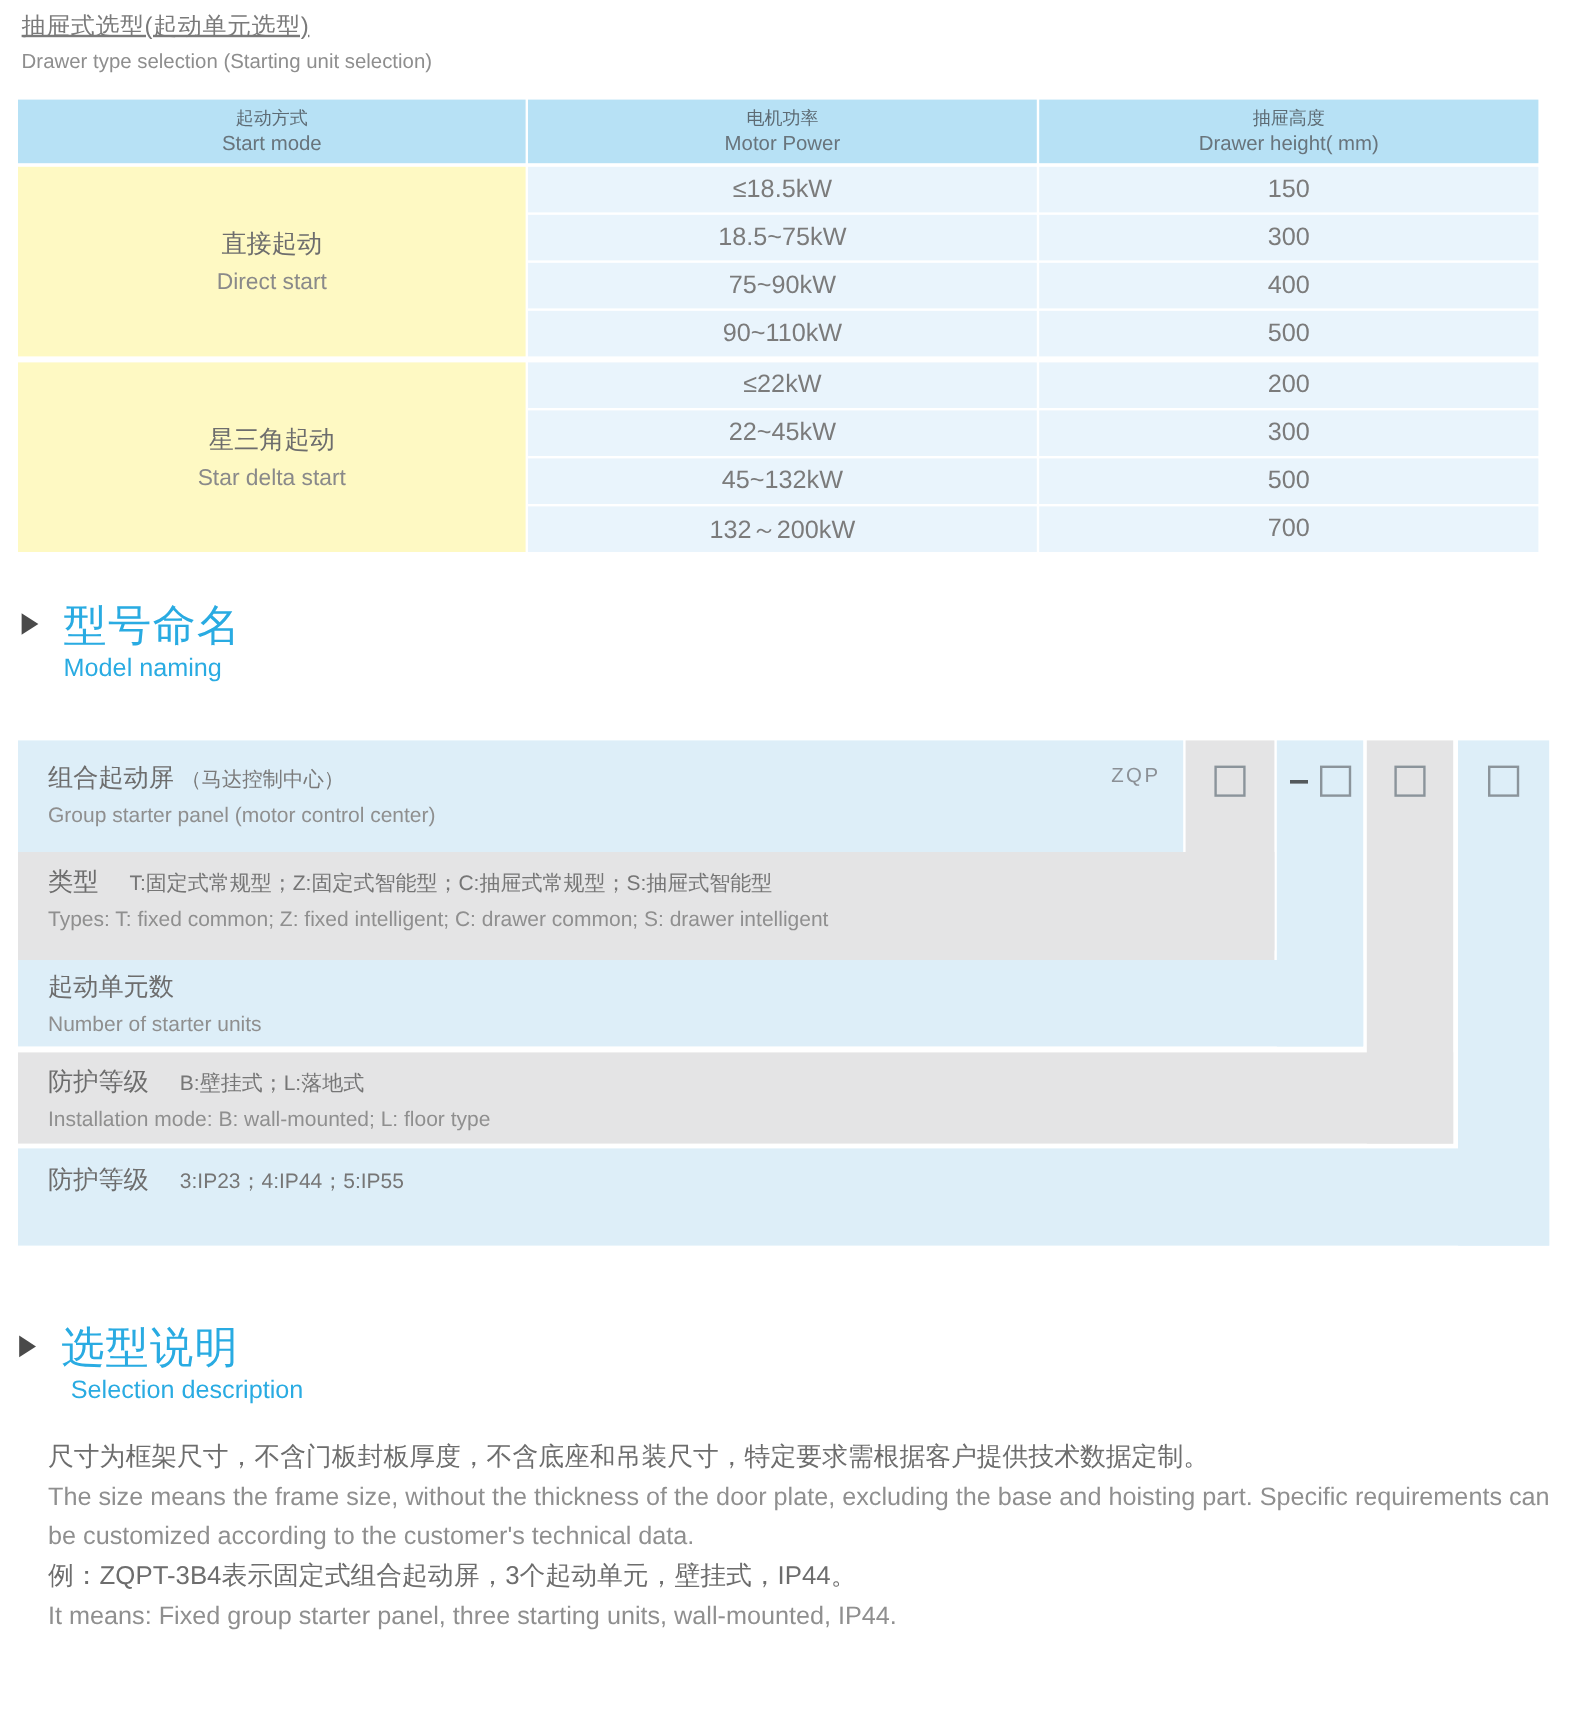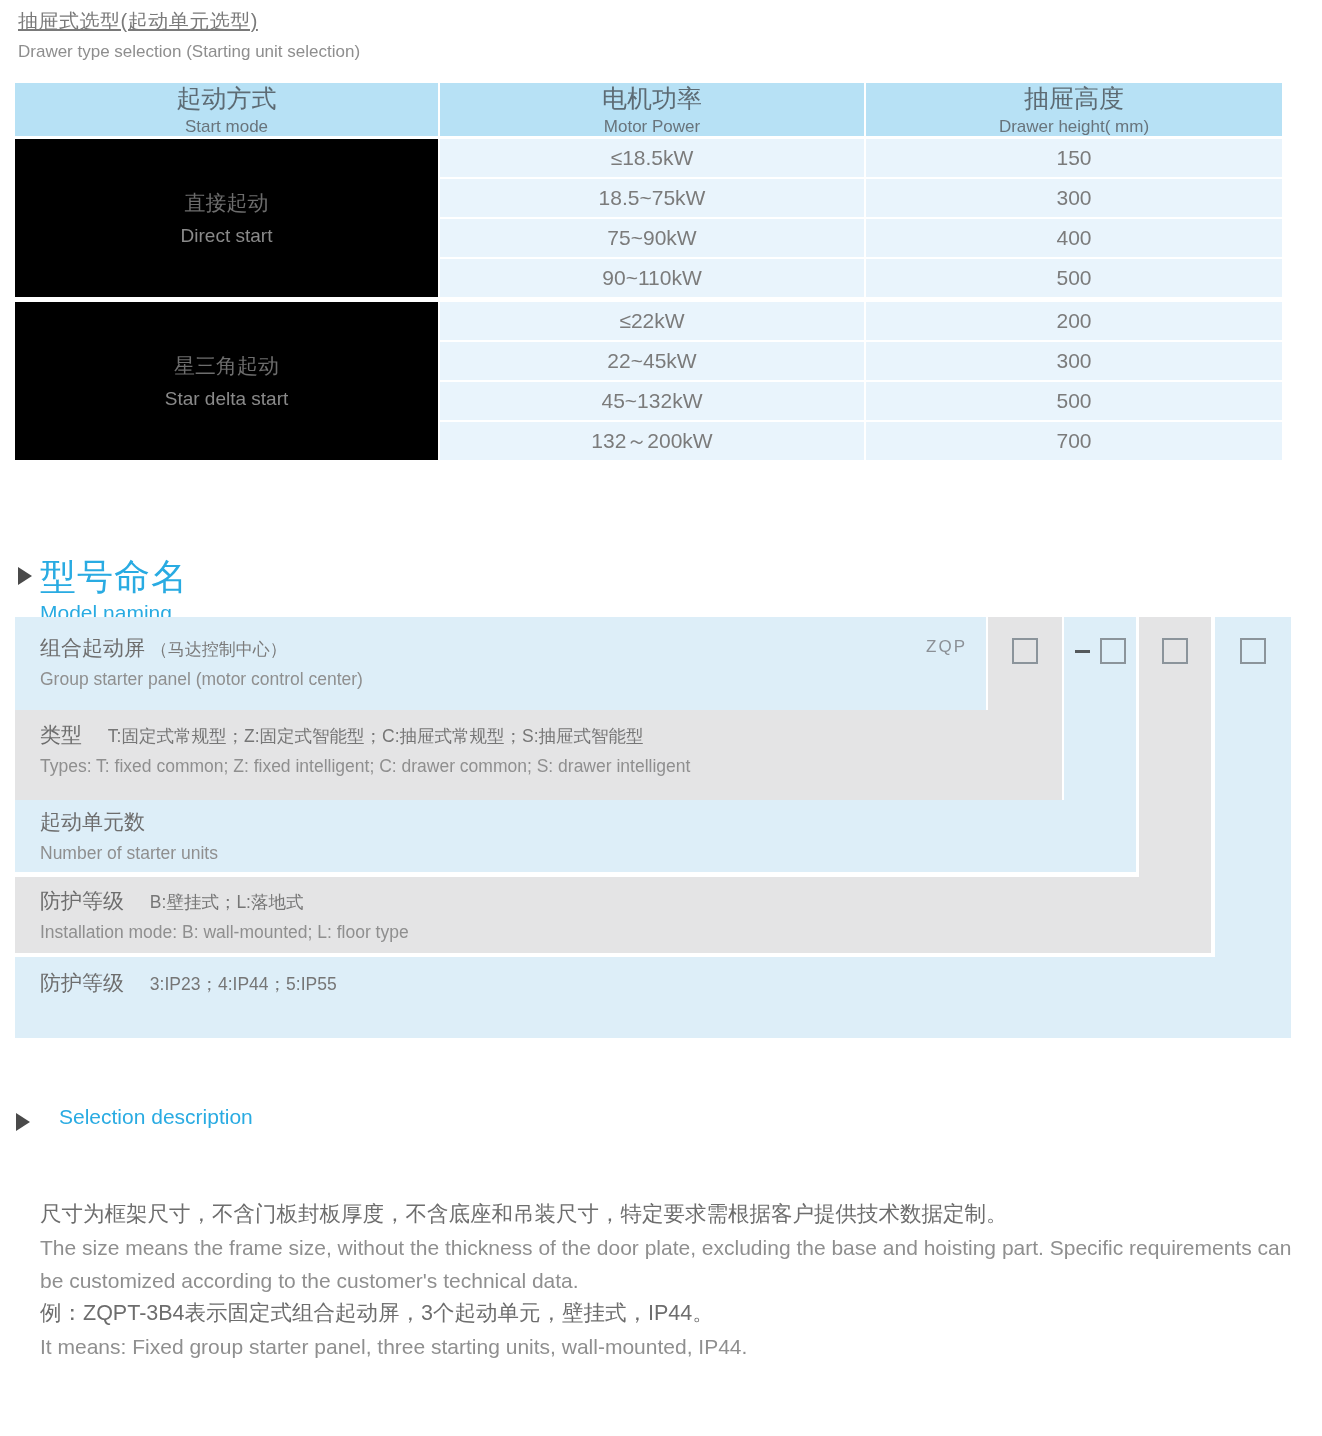--- a/index.html
+++ b/index.html
@@ -17,38 +17,38 @@
 
   
   #selection-table { position:absolute; left:15px; top:83px; width:1267px; }
   .tbl-header, .tbl-group {
     display:grid; grid-template-columns:423px 424px 416px; gap:2px;
   }
   .th {
     background:#b7e1f5; height:53px;
     display:flex; flex-direction:column; align-items:center; justify-content:center;
   }
-  .th-zh { font-size:25px; color:#5d6b74;text-align:center; }
+  .th-zh { font-size:15px; color:#5d6b74;text-align:center; }
   .th-en { font-size:17px; color:#68747c; margin-top:2px; }
   .tbl-group { grid-auto-rows:38px; margin-top:3px; }
   .tbl-group.second { margin-top:5px; }
   .cell {
     background:#e9f4fc; display:flex; align-items:center; justify-content:center;
     font-size:21px; color:#7b7b7b;
   }
   .mode-cell {
-    grid-row:1 / span 4; background:#000000;
+    grid-row:1 / span 4; background:#fef9c3;
     display:flex; flex-direction:column; align-items:center; justify-content:center;
   }
   .mode-zh { font-size:21px; color:#6d6d6d; }
   .mode-en { font-size:19px; color:#8a8a8a; margin-top:8px; }
 
   
   .sec-heading { position:absolute; display:flex; align-items:flex-start; }
-  #model-naming-heading { left:18px; top:556px; }
+  #model-naming-heading { left:18px; top:500px;gap:13px; }
   #selection-desc-heading { left:16px; top:1102px; }
   .tri {
     width:0; height:0;
     border-left:14px solid #4a4a4a;
     border-top:9px solid transparent;
     border-bottom:9px solid transparent;
     margin-top:11px;
   }
   .sec-text { margin-left:8px; }
   #selection-desc-heading .sec-text { margin-left:21px; }
@@ -206,20 +206,21 @@
     <div class="mn-zh-line">
       <span>防护等级</span>
       <span class="mn-zh-detail">3:IP23；4:IP44；5:IP55</span>
     </div>
   </div>
 </div>
 
 <div id="selection-desc-heading" class="sec-heading">
   <div class="tri"></div>
   <div class="sec-text">
+    <div class="sec-zh">选型说明</div>
     <div class="sec-en">Selection description</div>
   </div>
 </div>
 
 <div id="selection-desc-body">
   <div class="para-zh">尺寸为框架尺寸，不含门板封板厚度，不含底座和吊装尺寸，特定要求需根据客户提供技术数据定制。</div>
   <div class="para-en">The size means the frame size, without the thickness of the door plate, excluding the base and hoisting part. Specific requirements can be customized according to the customer's technical data.</div>
   <div class="para-zh">例：ZQPT-3B4表示固定式组合起动屏，3个起动单元，壁挂式，IP44。</div>
   <div class="para-en">It means: Fixed group starter panel, three starting units, wall-mounted, IP44.</div>
 </div>

